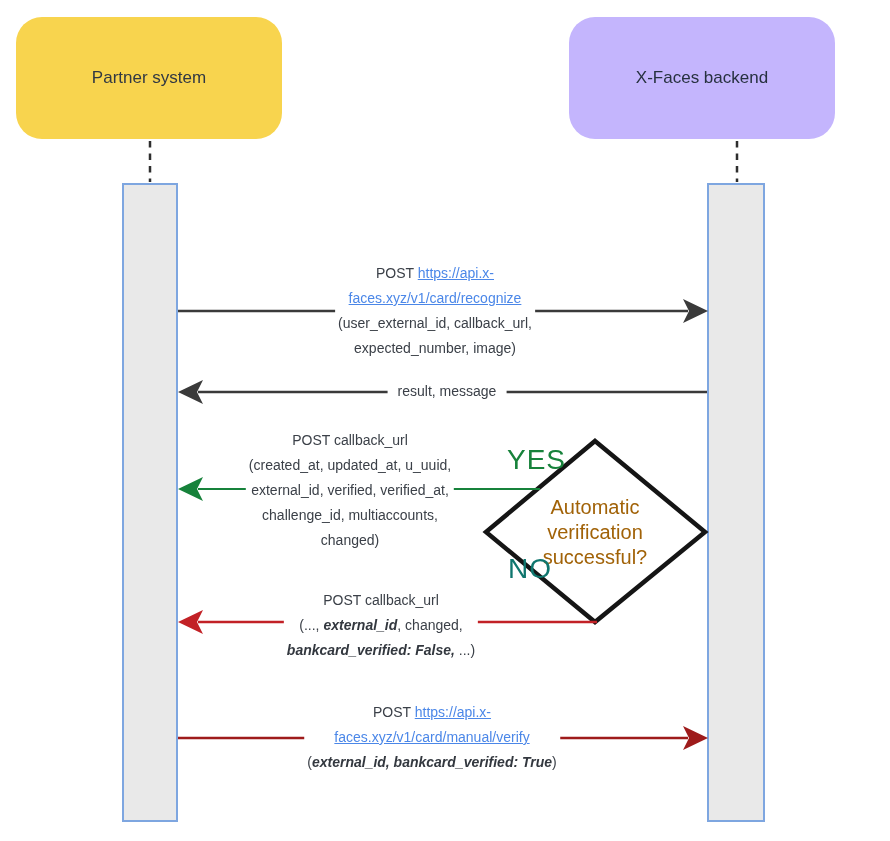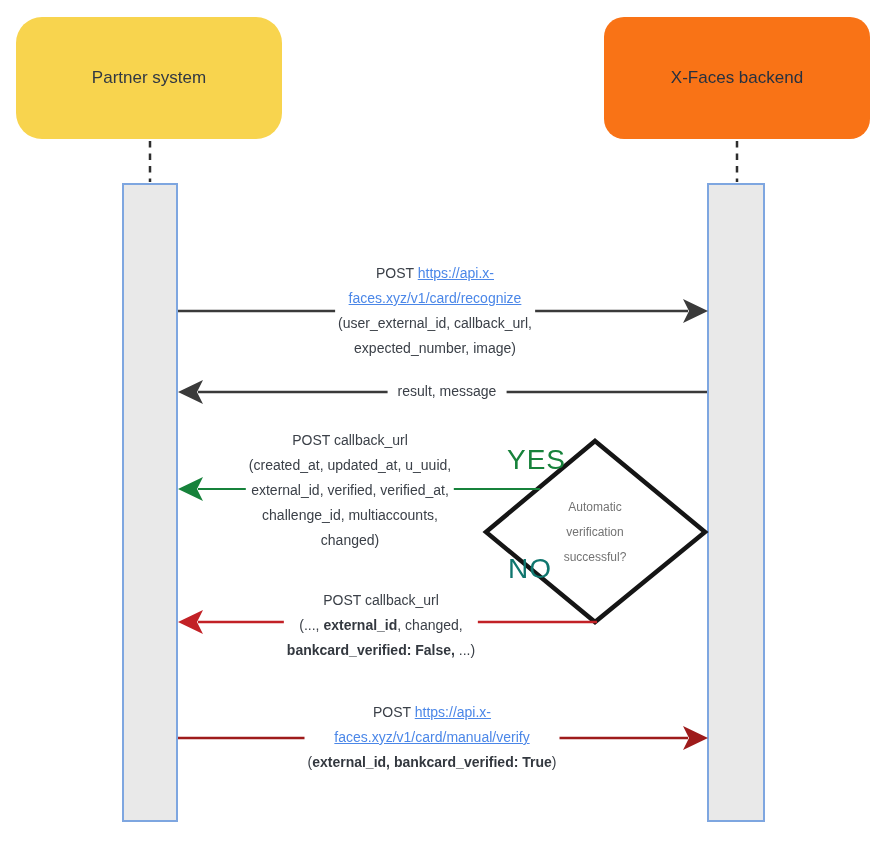--- a/index.html
+++ b/index.html
@@ -10,51 +10,51 @@
   }
   .stage * { box-sizing:border-box; }
 
   
   .actor {
     position:absolute; top:17px; width:266px; height:122px;
     border-radius:26px; display:flex; align-items:center; justify-content:center;
     font-size:17px; color:#313843;
   }
   .actor.partner { left:16px;  background:#F8D44E; }
-  .actor.backend { left:604px; background:#f97316; color:#273140;border-radius:20px; }
+  .actor.backend { left:569px; background:#c4b5fd; color:#273140; }
 
   
   .lifeline {
     position:absolute; top:183px; height:639px;
     background:#E9E9E9; border:2px solid #7EA6E0;
   }
   .lifeline.left  { left:122px; width:56px; }
   .lifeline.right { left:707px; width:58px; }
 
   
   svg.layer { position:absolute; left:0; top:0; }
 
   
   .msg {
     position:absolute; transform:translateX(-50%);
     text-align:center; background:#ffffff; padding:0 3px;
     font-size:14px; line-height:25px; white-space:nowrap;
   }
-  .msg b { font-weight:bold; color:#33383f; }
+  .msg b { font-weight:bold; color:#33383f;font-style:italic; }
   .lnk { color:#4B87E8; text-decoration:underline; cursor:pointer; }
 
   .branch-label {
     position:absolute; font-size:28px; letter-spacing:1px; line-height:24px;
   }
   .branch-label.yes { left:507px; top:448px; color:#17823B; }
   .branch-label.no  { left:508px; top:557px; color:#0f766e; }
 
   .decision-text {
     position:absolute; left:595px; top:495px; transform:translateX(-50%);
-    text-align:center; font-size:12px; line-height:25px; color:#737373;
+    text-align:center; font-size:20px; line-height:25px; color:#a16207;
     white-space:nowrap;
   }
 </style>
 </head>
 <body>
 
 <div class="stage">
 
   <div class="lifeline left"></div>
   <div class="lifeline right"></div>

